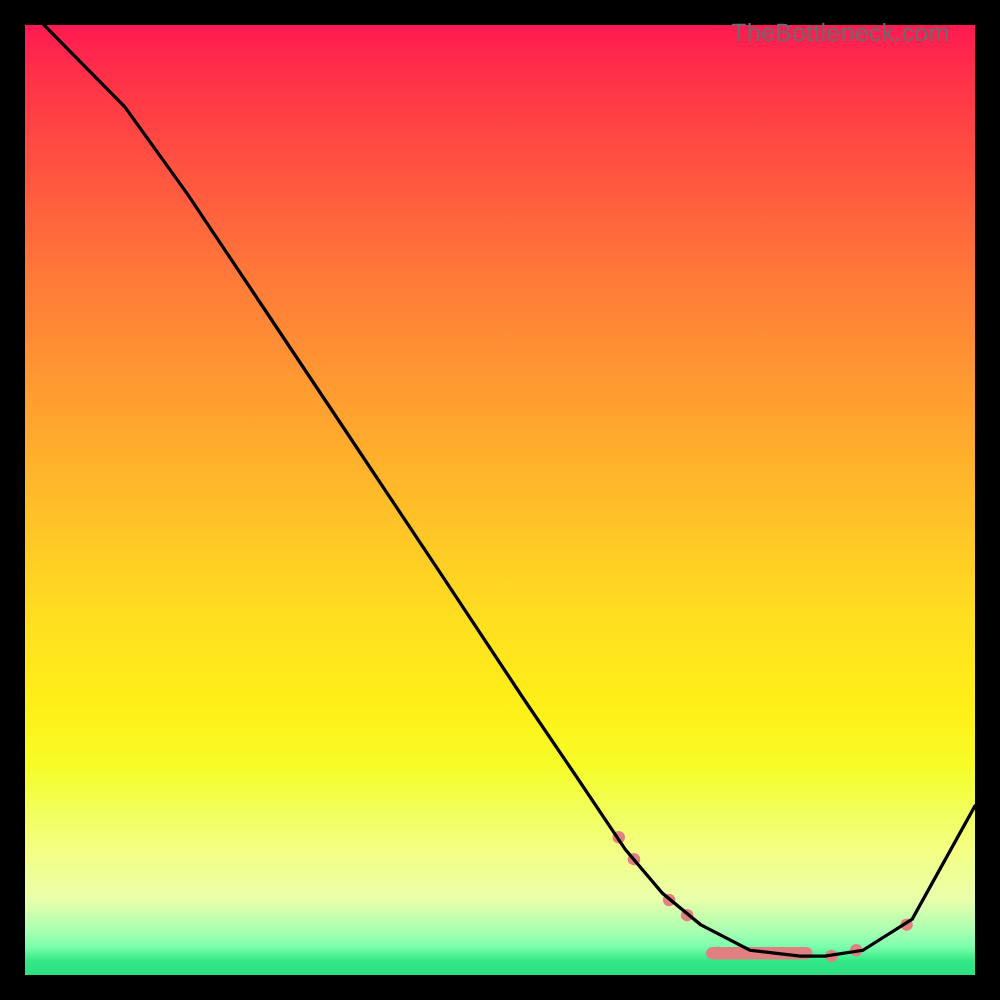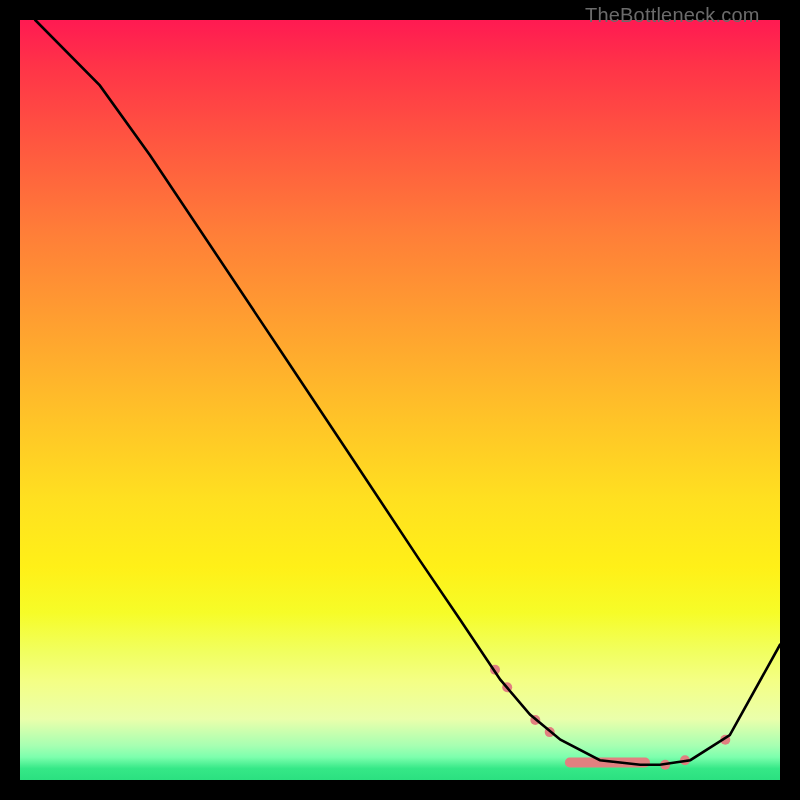--- a/index.html
+++ b/index.html
@@ -78,14 +78,14 @@
           <circle cx="515.3" cy="700.0" r="5" fill="#e18080"></circle>
           <circle cx="529.7" cy="712.1" r="5" fill="#e18080"></circle>
           <circle cx="645.2" cy="744.8" r="5" fill="#e18080"></circle>
           <circle cx="665.0" cy="740.2" r="5" fill="#e18080"></circle>
           <circle cx="705.3" cy="719.7" r="5" fill="#e18080"></circle>
           <rect x="544.9" y="737.5" width="85.1" height="10" rx="5" fill="#e18080"></rect>
         </g>
       <path id="curve-path" fill="none" stroke="#000000" stroke-width="2.6" stroke-linecap="round" d="M15.2 0.0 L79.8 65.4 L130.0 135.3 L190.0 225.0 L259.9 329.8 L329.8 434.7 L399.8 540.4 L440.0 599.6 L480.3 659.7 L510.0 694.6 L540.4 719.7 L579.9 740.2 L620.2 744.8 L639.9 744.8 L670.3 740.2 L709.8 715.2 L760.0 624.7"></path>
     </svg>
   </div>
-  <div class="attribution" style="left: 585px; top: 4px; color: rgb(107, 107, 107);">TheBottleneck.com</div>
+  <div class="attribution" style="left: 585px; top: 16px; color: rgb(107, 107, 107);">TheBottleneck.com</div>
 </div>
 
 </body></html>

